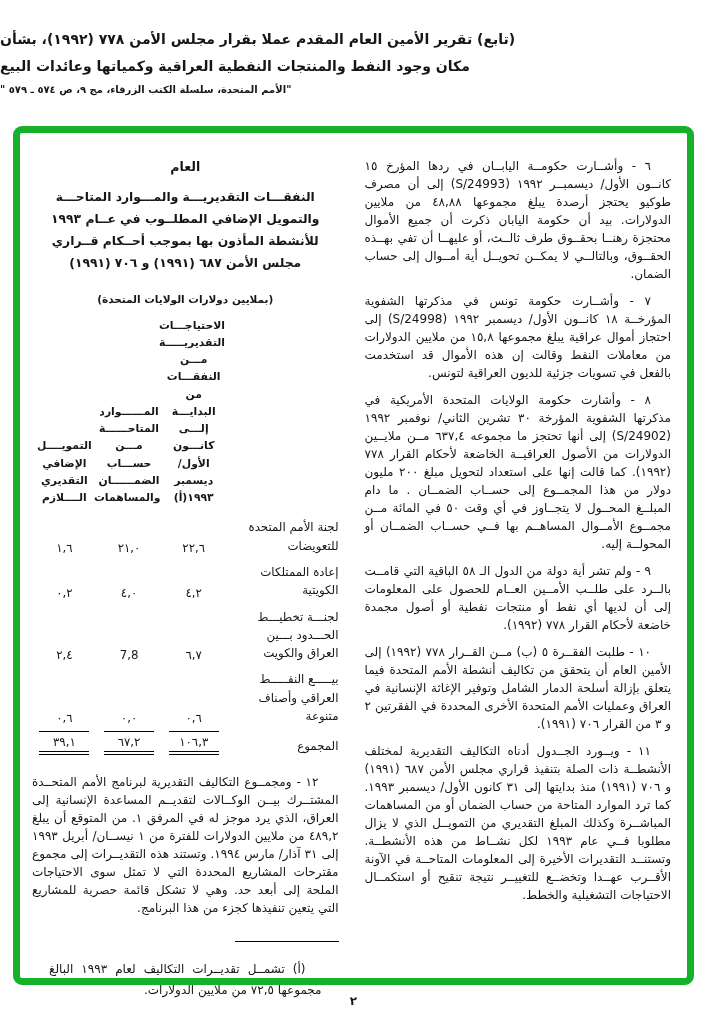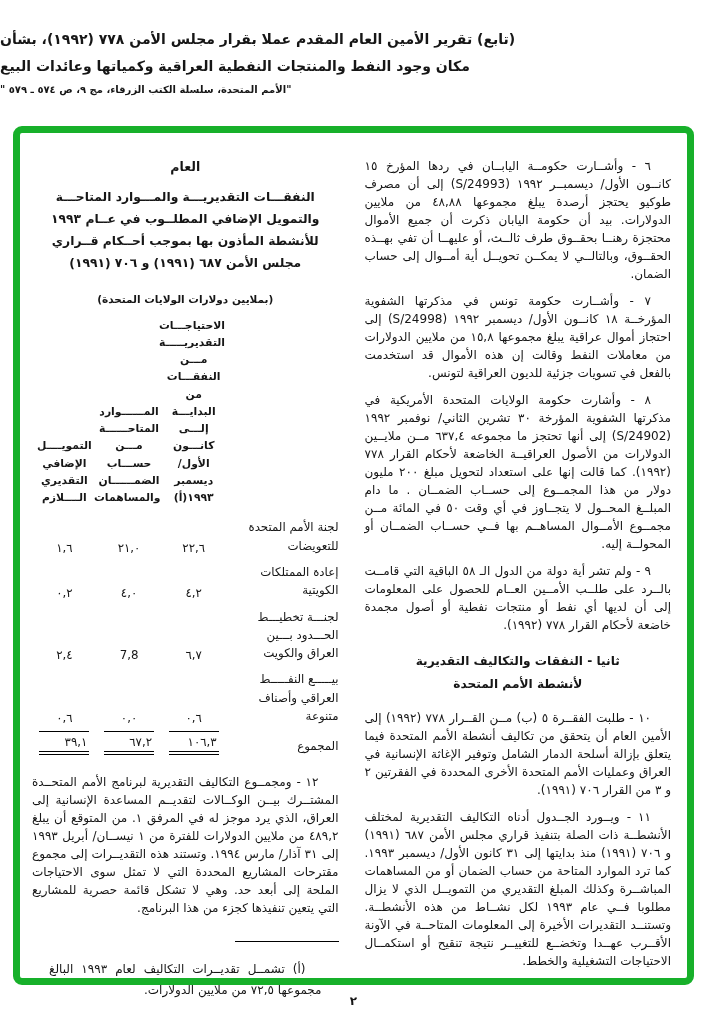--- a/index.html
+++ b/index.html
@@ -33,21 +33,21 @@
     font-weight:bold;font-size:10.8px;line-height:1.6;vertical-align:bottom;
     white-space:pre-line;text-align:center;padding:0 1px 8px;
   }
   table.costs th.lbl{width:37%;}
   table.costs th.num{width:21%;}
   table.costs td{vertical-align:bottom;padding:4px 0;margin-top:48px;}
   table.costs td.lbl{white-space:pre-line;font-size:11.8px;line-height:1.55;text-align:right;}
   table.costs td.num{text-align:center;font-size:11.8px;}
   tr.total-row td{padding-top:2px;}
   tr.total-row td.num span{
-    display:inline-block;min-width:46px;text-align:right;
+    display:inline-block;min-width:46px;text-align:center;
     border-top:1.5px solid #000;border-bottom:4px double #000;padding:3px 2px 2px;
   }
   .p12{margin-top:14px;}
   .footnote-rule{width:104px;border-top:1.2px solid #000;margin:24px 0 9px;}
   .footnote{font-size:12px;line-height:1.75;text-align:justify;text-indent:16px;margin:17px;}
   
   .page-number{position:absolute;top:994px;left:0;width:100%;text-align:center;font-weight:bold;font-size:12px;}
 </style>
 </head>
 <body>
@@ -61,24 +61,20 @@
   </header>
 
   <div class="frame">
     <div class="columns">
 
       <section class="col">
         <p class="para">٦ - وأشــارت حكومــة اليابــان في ردها المؤرخ ١٥ كانــون الأول/ ديسمبــر ١٩٩٢ (S/24993) إلى أن مصرف طوكيو يحتجز أرصدة يبلغ مجموعها ٤٨,٨٨ من ملايين الدولارات. بيد أن حكومة اليابان ذكرت أن جميع الأموال محتجزة رهنــا بحقــوق طرف ثالــث، أو عليهــا أن تفي بهــذه الحقــوق، وبالتالــي لا يمكــن تحويــل أية أمــوال إلى حساب الضمان.</p>
         <p class="para">٧ - وأشــارت حكومة تونس في مذكرتها الشفوية المؤرخــة ١٨ كانــون الأول/ ديسمبر ١٩٩٢ (S/24998) إلى احتجاز أموال عراقية يبلغ مجموعها ١٥,٨ من ملايين الدولارات من معاملات النفط وقالت إن هذه الأموال قد استخدمت بالفعل في تسويات جزئية للديون العراقية لتونس.</p>
         <p class="para">٨ - وأشارت حكومة الولايات المتحدة الأمريكية في مذكرتها الشفوية المؤرخة ٣٠ تشرين الثاني/ نوفمبر ١٩٩٢ (S/24902) إلى أنها تحتجز ما مجموعه ٦٣٧,٤ مــن ملايــين الدولارات من الأصول العراقيــة الخاضعة لأحكام القرار ٧٧٨ (١٩٩٢). كما قالت إنها على استعداد لتحويل مبلغ ٢٠٠ مليون دولار من هذا المجمــوع إلى حســاب الضمــان . ما دام المبلــغ المحــول لا يتجــاوز في أي وقت ٥٠ في المائة مــن مجمــوع الأمــوال المساهــم بها فــي حســاب الضمــان أو المحولــة إليه.</p>
         <p class="para">٩ - ولم تشر أية دولة من الدول الـ ٥٨ الباقية التي قامــت بالــرد على طلــب الأمــين العــام للحصول على المعلومات إلى أن لديها أي نفط أو منتجات نفطية أو أصول مجمدة خاضعة لأحكام القرار ٧٧٨ (١٩٩٢).</p>
-        <div class="section-heading">
-          <div>ثانيا -  النفقات والتكاليف التقديرية</div>
-          <div>لأنشطة الأمم المتحدة</div>
-        </div>
         <p class="para">١٠ - طلبت الفقــرة ٥ (ب) مــن القــرار ٧٧٨ (١٩٩٢) إلى الأمين العام أن يتحقق من تكاليف أنشطة الأمم المتحدة فيما يتعلق بإزالة أسلحة الدمار الشامل وتوفير الإغاثة الإنسانية في العراق وعمليات الأمم المتحدة الأخرى المحددة في الفقرتين ٢ و ٣ من القرار ٧٠٦ (١٩٩١).</p>
         <p class="para">١١ - ويــورد الجــدول أدناه التكاليف التقديرية لمختلف الأنشطــة ذات الصلة بتنفيذ قراري مجلس الأمن ٦٨٧ (١٩٩١) و ٧٠٦ (١٩٩١) منذ بدايتها إلى ٣١ كانون الأول/ ديسمبر ١٩٩٣. كما ترد الموارد المتاحة من حساب الضمان أو من المساهمات المباشــرة وكذلك المبلغ التقديري من التمويــل الذي لا يزال مطلوبا فــي عام ١٩٩٣ لكل نشــاط من هذه الأنشطــة. وتستنــد التقديرات الأخيرة إلى المعلومات المتاحــة في الآونة الأقــرب عهــدا وتخضــع للتغييــر نتيجة تنقيح أو استكمــال الاحتياجات التشغيلية والخطط.</p>
       </section>
 
       <section class="col">
         <div class="tbl-caption">العام</div>
         <div class="tbl-title">النفقـــات التقديريـــة والمـــوارد المتاحـــة
 والتمويل الإضافي المطلــوب في عــام ١٩٩٣
 للأنشطة المأذون بها بموجب أحــكام قــراري
 مجلس الأمن ٦٨٧ (١٩٩١) و ٧٠٦ (١٩٩١)</div>

